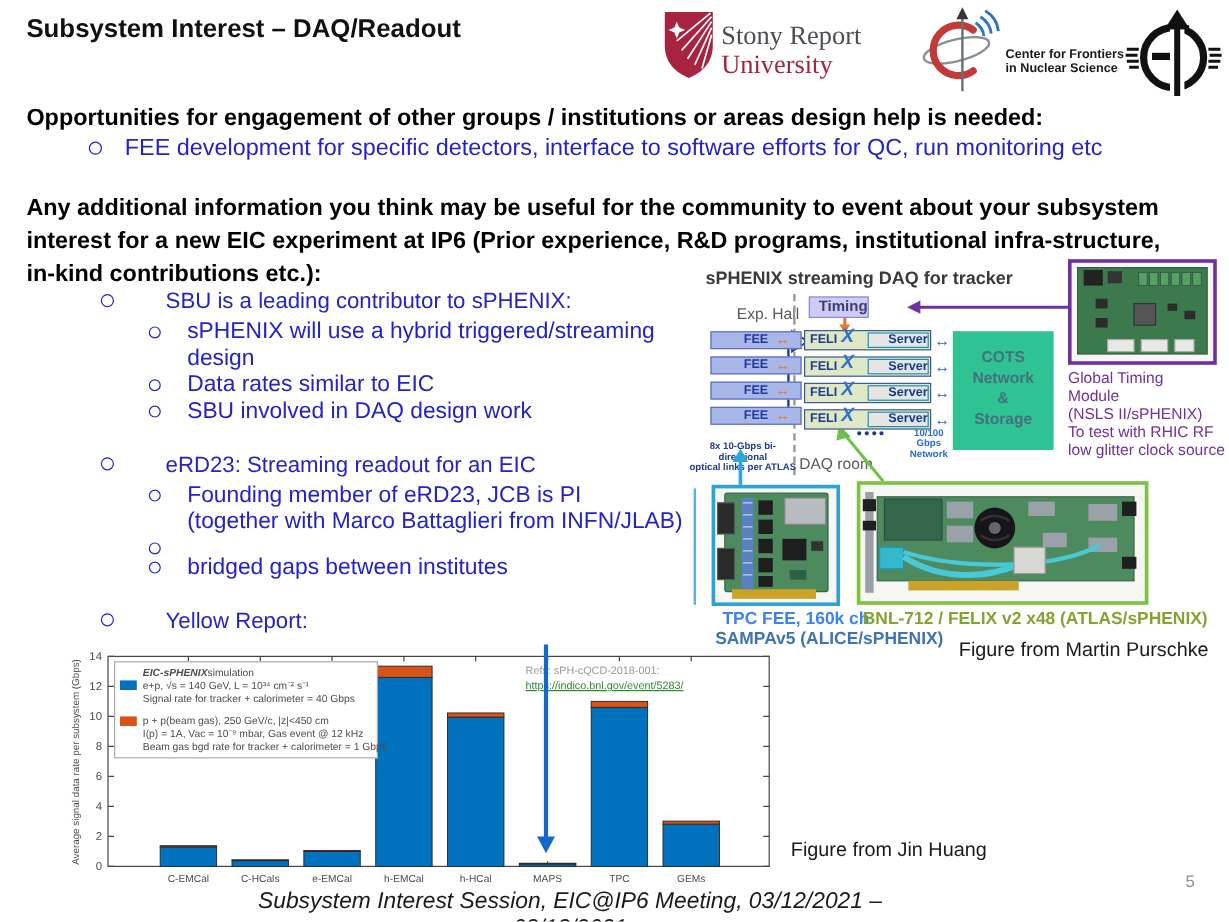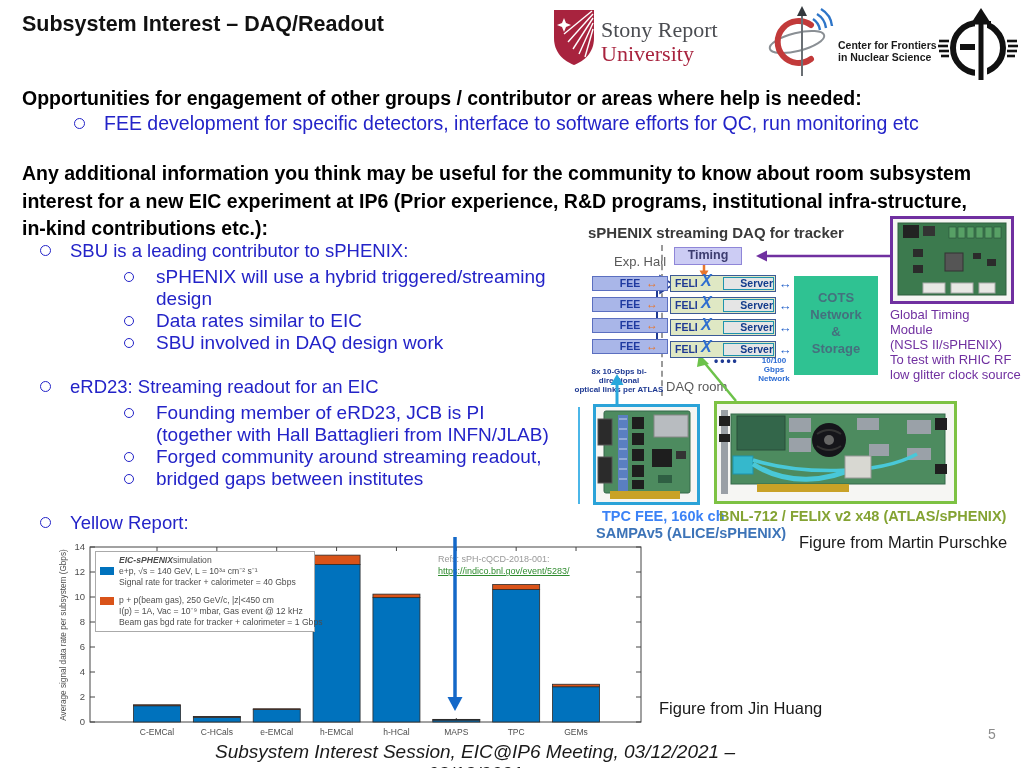--- a/index.html
+++ b/index.html
@@ -21,35 +21,35 @@
   #eic-logo{left:934px;top:4px;}
   
   #intro-heading{left:22px;top:87px;font-size:19.5px;font-weight:bold;color:#000;}
   #intro-bullet{left:74px;top:112px;display:flex;align-items:flex-start;color:#2323c8;font-size:19.5px;}
   .marker1{display:inline-block;width:9px;height:9px;border:1.6px solid currentColor;border-radius:50%;
            margin:6px 19px 0 0;flex:0 0 auto;}
   #paragraph{left:22px;top:160px;width:990px;font-size:19.5px;font-weight:bold;color:#000;line-height:27.5px;}
   
   #bullet-list{left:0;top:238px;width:600px;}
   .b-section{margin-bottom:20px;}
-  .b-head{display:flex;align-items:flex-start;padding-left:40px;color:#2323c8;font-size:18.5px;line-height:25px;margin-bottom:3px;}
+  .b-head{display:flex;align-items:flex-start;padding-left:84px;color:#2323c8;font-size:18.5px;line-height:25px;margin-bottom:3px;gap:24px;}
   .b-head .marker1{margin-top:7px;}
   .b-sub{display:flex;align-items:flex-start;padding-left:124px;color:#2323c8;font-size:19px;line-height:22px;}
   .marker2{display:inline-block;width:8px;height:8px;border:1.4px solid currentColor;border-radius:50%;
            margin:6px 22px 0 0;flex:0 0 auto;}
   .marker-hidden{visibility:hidden;}
   
   #daq-diagram{left:570px;top:215px;width:454px;height:200px;}
   #daq-diagram .abs{position:absolute;}
   #daq-title{left:18px;top:9px;font-size:15px;font-weight:bold;color:#3a3a3a;}
   #exp-hall{left:44px;top:39px;font-size:13px;color:#595959;}
   #daq-room{left:96px;top:164px;font-size:13px;color:#595959;}
   #dash-line{left:91px;top:30px;height:151px;border-left:2px dashed #9a9a9a;}
-  #timing-box{left:104px;top:32px;width:68px;height:18px;background:#ccccf4;border:1.5px solid #8f86d8;
-              box-sizing:border-box;text-align:center;font-size:12.5px;font-weight:bold;color:#3d3d70;line-height:15px;}
+  #timing-box{left:104px;top:32px;width:50px;height:18px;background:#ccccf4;border:1.5px solid #8f86d8;
+              box-sizing:border-box;text-align:right;font-size:12.5px;font-weight:bold;color:#3d3d70;line-height:15px;}
   .fee-box{left:22px;width:76px;height:15px;background:#a9b6e8;border:1.5px solid #5b6fc0;box-sizing:border-box;
            text-align:center;font-size:10.5px;font-weight:bold;color:#1f3aa0;line-height:12px;}
   .felix-row{left:100px;width:106px;height:17px;background:#dfe8c4;border:1.6px solid #3c5a96;box-sizing:border-box;}
   .felix-label{position:absolute;left:4px;top:1px;font-size:10.5px;font-weight:bold;color:#1f3a93;}
   .felix-x{position:absolute;left:30px;top:-4px;font-size:16px;font-style:italic;font-weight:bold;color:#2f6fd0;}
   .server-box{position:absolute;right:1px;top:1px;bottom:1px;width:51px;background:#e5e5e5;border:1px solid #1f93ad;
               box-sizing:border-box;color:#143c8c;font-size:10.5px;font-weight:bold;text-align:right;line-height:11px;}
   .orange-darr{left:74px;width:16px;text-align:center;color:#e8762c;font-size:12px;font-weight:bold;line-height:15px;}
   .blue-darr{left:206px;width:18px;text-align:center;color:#2a66cc;font-size:13px;font-weight:bold;line-height:15px;}
   #cots-box{left:224px;top:61px;width:84px;height:99px;background:#2fc292;color:#45707e;font-size:13px;font-weight:bold;
@@ -138,28 +138,28 @@
       <line x1="5" y1="47" x2="15" y2="47"></line>
         <line x1="7" y1="52" x2="15" y2="52"></line>
       <line x1="73" y1="37" x2="83" y2="37"></line>
         <line x1="74" y1="42" x2="84" y2="42"></line>
       <line x1="73" y1="47" x2="83" y2="47"></line>
         <line x1="73" y1="52" x2="81" y2="52"></line>
     </g>
   </svg>
 </div>
 
-<div class="abs" id="intro-heading">Opportunities for engagement of other groups / contributor or areas where help is needed:</div>
+<div class="abs" id="intro-heading">Opportunities for engagement of other groups / institutions or areas design help is needed:</div>
 <div class="abs" id="intro-bullet">
   <span class="marker1"></span>
   <span>FEE development for specific detectors, interface to software efforts for QC, run monitoring etc</span>
 </div>
 
 <div class="abs" id="paragraph">
-  <div>Any additional information you think may be useful for the community to know about room subsystem</div>
+  <div>Any additional information you think may be useful for the community to event about your subsystem</div>
   <div>interest for a new EIC experiment at IP6 (Prior experience, R&amp;D programs, institutional infra-structure,</div>
   <div>in-kind contributions etc.):</div>
 </div>
 
 <div class="abs" id="bullet-list">
     <div class="b-section">
       <div class="b-head">
         <span class="marker1"></span>
         <span>SBU is a leading contributor to sPHENIX:</span>
       </div>
@@ -180,25 +180,24 @@
       <div class="b-head">
         <span class="marker1"></span>
         <span>eRD23: Streaming readout for an EIC</span>
       </div>
       <div class="b-sub">
         <span class="marker2"></span>
         <span>Founding member of eRD23, JCB is PI</span>
       </div>
       <div class="b-sub">
         <span class="marker2 marker-hidden"></span>
-        <span>(together with Hall Battaglieri from INFN/JLAB)</span>
-      </div>
-      <div class="b-sub">
-        <span class="marker2"></span>
-        <span>Forged community around streaming readout,</span>
+        <span>(together with Marco Battaglieri from INFN/JLAB)</span>
+      </div>
+      <div class="b-sub">
+        <span class="marker2"></span>
       </div>
       <div class="b-sub">
         <span class="marker2"></span>
         <span>bridged gaps between institutes</span>
       </div>
     </div>
     <div class="b-section">
       <div class="b-head">
         <span class="marker1"></span>
         <span>Yellow Report:</span>

